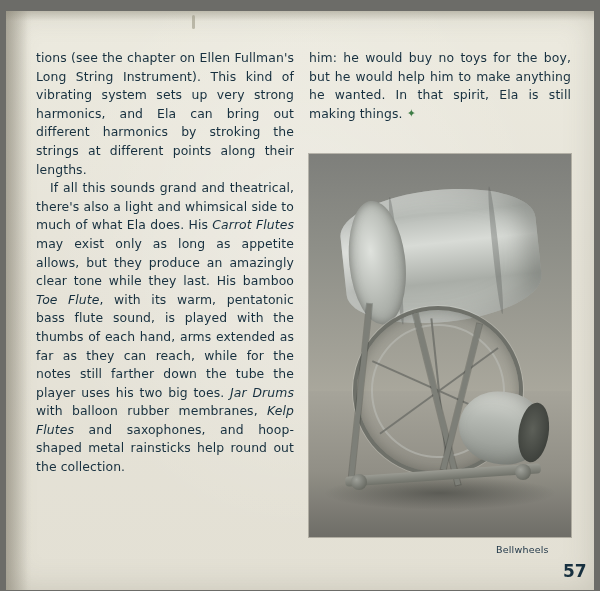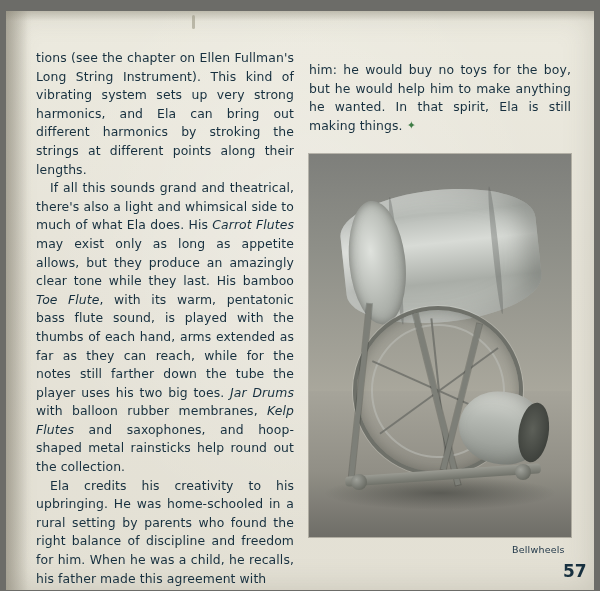--- a/index.html
+++ b/index.html
@@ -45,21 +45,20 @@
     position: absolute;
     left: 30px;
     top: 38px;
     width: 258px;
   }
   .col-right {
     position: absolute;
     left: 303px;
     top: 38px;
     width: 262px;
-    margin-top: 12px;
   }
   p.body {
     margin: 0 0 0 0;
     font-family: "DejaVu Sans", sans-serif;
     font-size: 12.4px;
     line-height: 18.6px;
     color: #17303f;
     text-align: justify;
     text-justify: inter-word;
     letter-spacing: 0.1px;
@@ -220,21 +219,20 @@
     background: radial-gradient(ellipse at 50% 50%, rgba(40,42,38,0.45) 0%, rgba(40,42,38,0.0) 70%);
   }
   .caption {
     position: absolute;
     left: 490px;
     top: 533px;
     font-family: "DejaVu Sans", sans-serif;
     font-size: 9.5px;
     color: #23394a;
     letter-spacing: 0.2px;
-    margin-left: 16px;
   }
   .page-number {
     position: absolute;
     left: 549px;
     top: 550px;
     font-family: "DejaVu Sans", sans-serif;
     font-size: 17px;
     font-weight: bold;
     color: #17303f;
     margin-left: 8px;
@@ -266,21 +264,20 @@
 
   <div class="gutter-shadow"></div>
   <div class="top-edge"></div>
   <div class="speck" style="left:186px; top:4px;"></div>
 
   <div class="columns">
 
     <div class="col-left">
       <p class="body">tions (see the chapter on Ellen Fullman's Long String Instrument). This kind of vibrating system sets up very strong harmonics, and Ela can bring out different harmonics by stroking the strings at different points along their lengths.</p>
       <p class="body">If all this sounds grand and theatrical, there's also a light and whimsical side to much of what Ela does. His <span class="it">Carrot Flutes</span> may exist only as long as appetite allows, but they produce an amazingly clear tone while they last. His bamboo <span class="it">Toe Flute</span>, with its warm, pentatonic bass flute sound, is played with the thumbs of each hand, arms extended as far as they can reach, while for the notes still farther down the tube the player uses his two big toes. <span class="it">Jar Drums</span> with balloon rubber membranes, <span class="it">Kelp Flutes</span> and saxophones, and hoop-shaped metal rainsticks help round out the collection.</p>
-      <p class="body">Ela credits his creativity to his upbringing. He was home-schooled in a rural setting by parents who found the right balance of discipline and freedom for him. When he was a child, he recalls, his father made this agreement with</p>
     </div>
 
     <div class="col-right">
       <p class="body"><span>him: he would buy no toys for the boy, but he would help him to make anything he wanted. In that spirit, Ela is still making things.</span> <span class="endmark">✦</span></p>
     </div>
 
   </div>
 
   <div class="photo">
     <div class="backdrop-top"></div>

